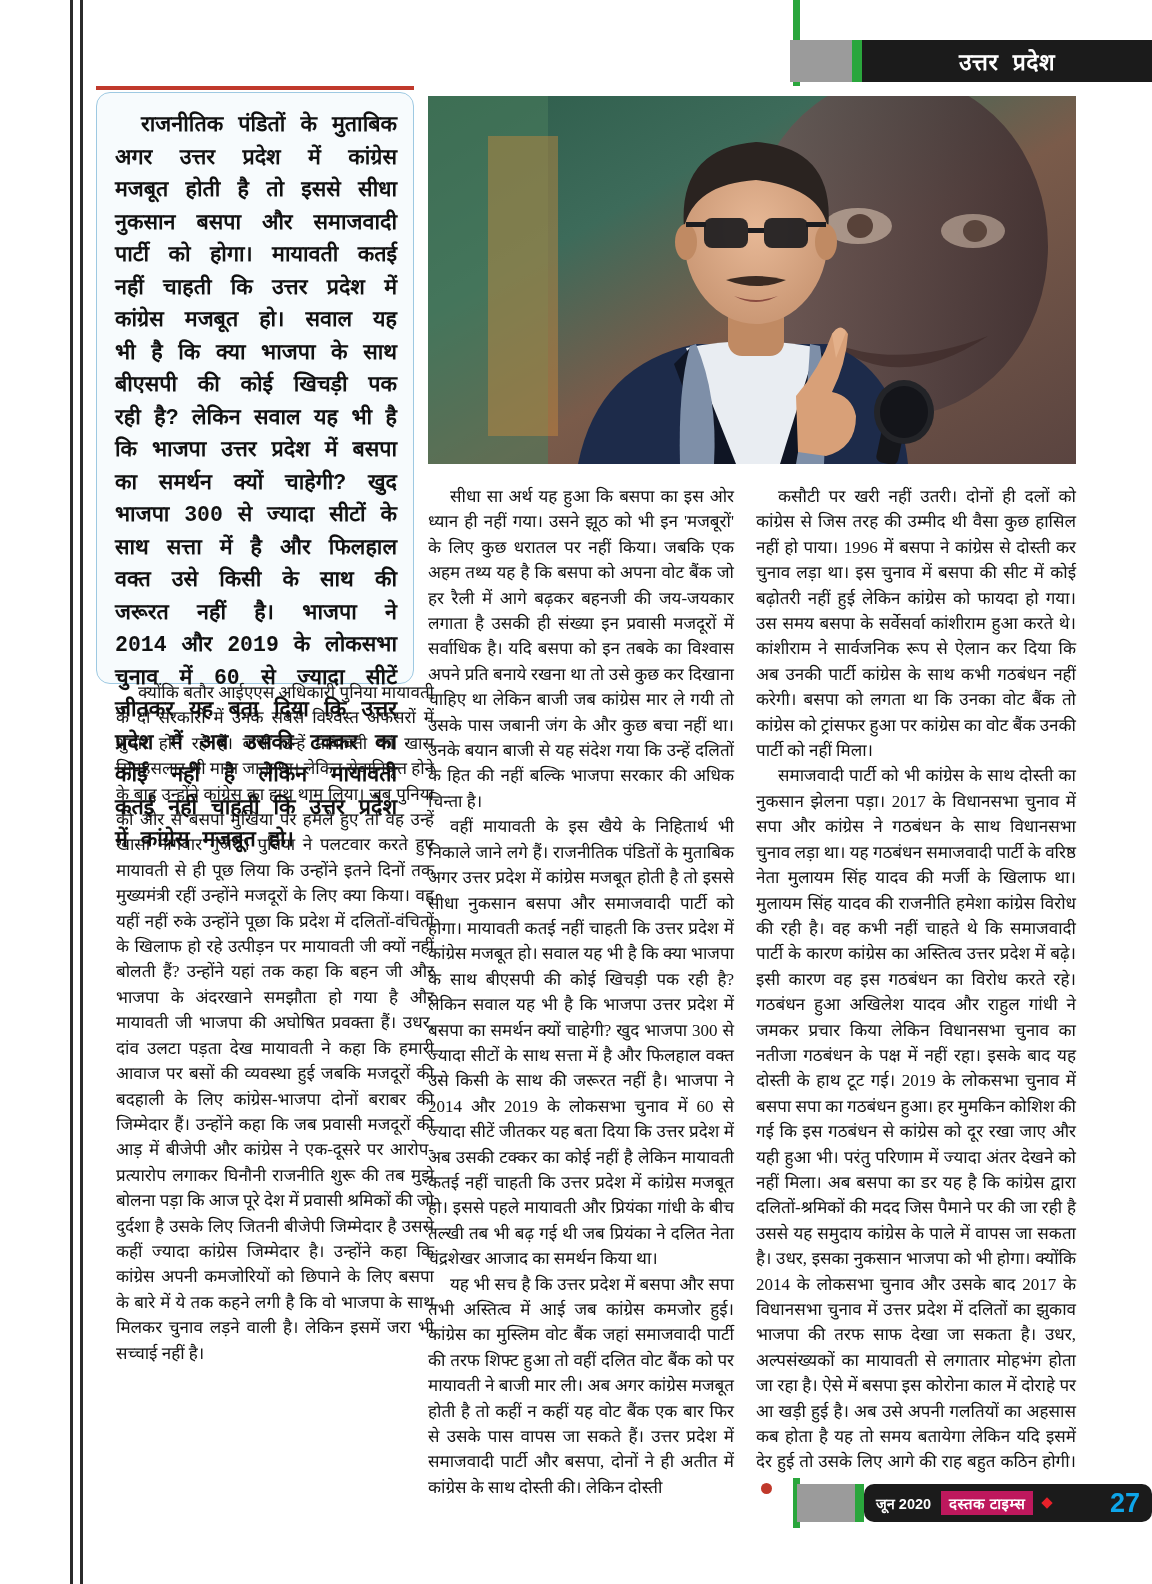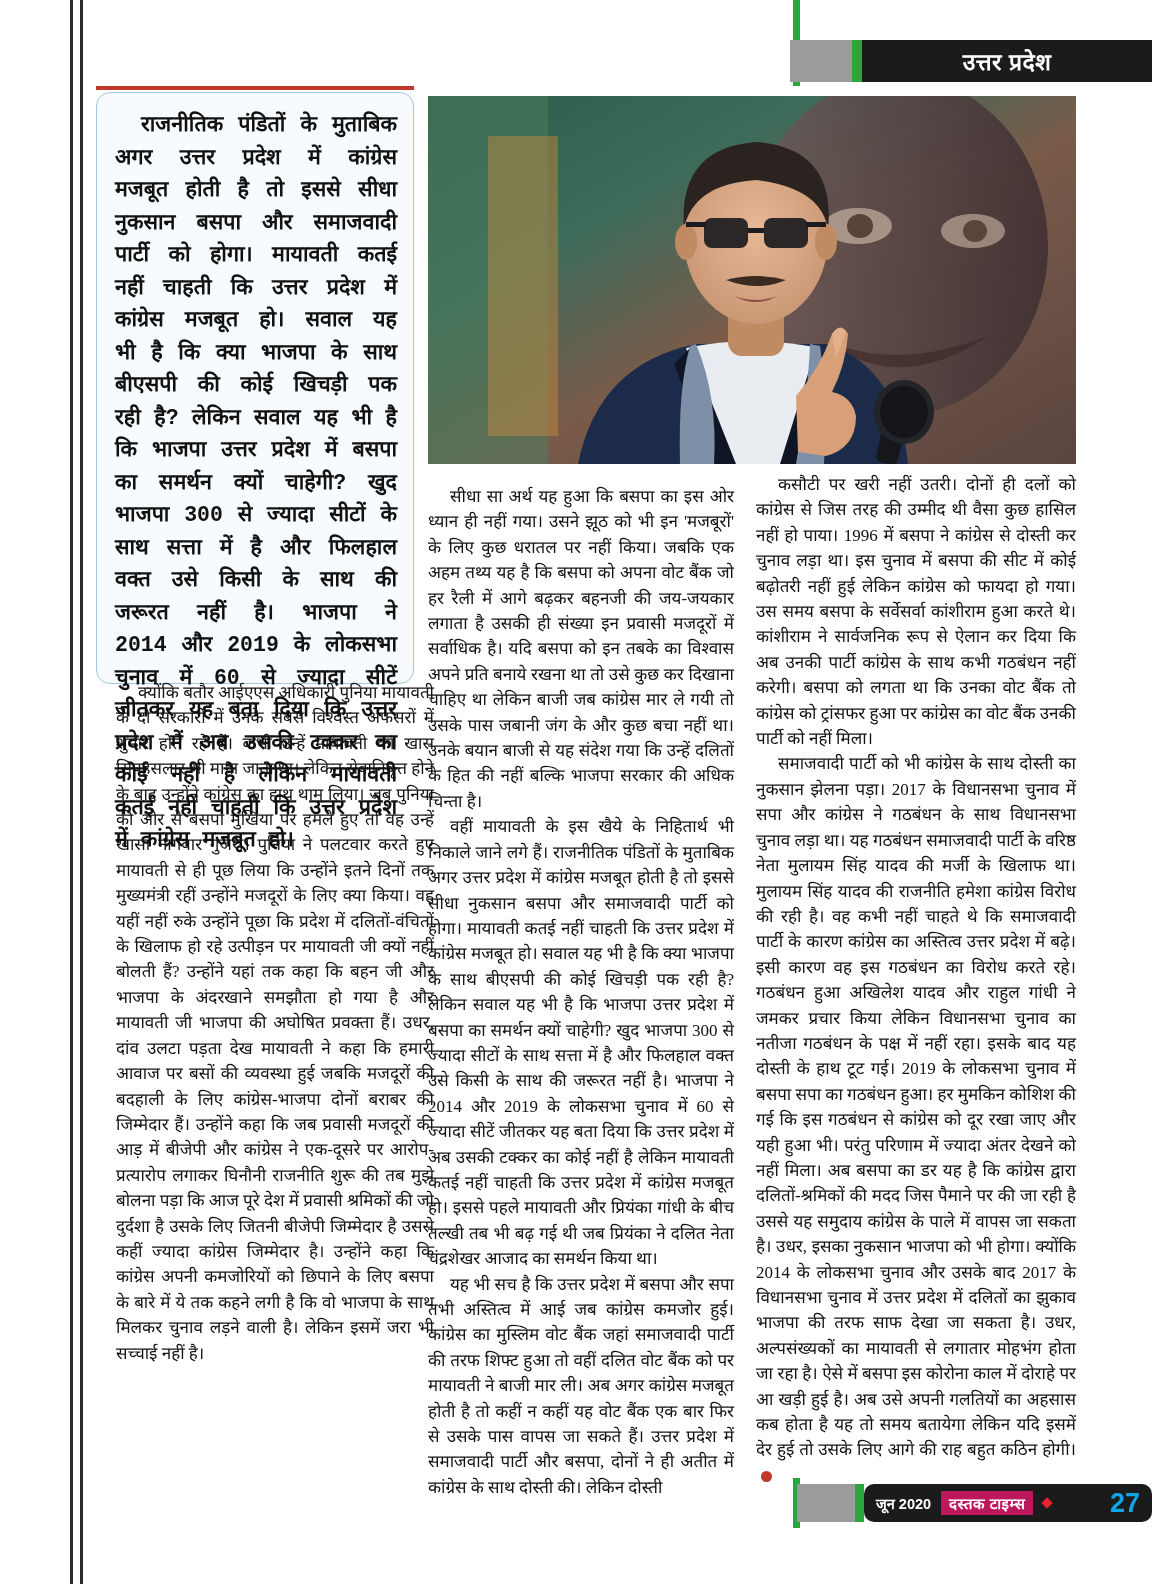--- a/index.html
+++ b/index.html
@@ -50,21 +50,21 @@
     background: #9b9b9b;
   }
   .header-green {
     width: 10px;
     background: #2aa63c;
   }
   .header-black {
     width: 290px;
     background: #1b1b1b;
     color: #ffffff;
-    font-family: Liberation Sans, sans-serif;
+    font-family: Liberation Mono, monospace;
     font-weight: bold;
     font-size: 23px;
     display: flex;
     align-items: center;
     justify-content: center;
     letter-spacing: 0.5px;
   }
   .header-accent-vert {
     position: absolute;
     right: 352px;
@@ -128,21 +128,21 @@
   }
   .col p {
     margin: 0;
     text-indent: 22px;
   }
   .col p.first {
     text-indent: 22px;
   }
   .col-1 { left: 96px;  top: 680px; width: 318px; margin-left: 20px; }
   .col-2 { left: 428px; top: 484px; width: 306px; }
-  .col-3 { left: 756px; top: 472px; width: 320px; }
+  .col-3 { left: 756px; top: 484px; width: 320px; }
 
   .end-dot {
     display: inline-block;
     width: 11px;
     height: 11px;
     border-radius: 50%;
     background: #c0392b;
     margin-left: 5px;
     vertical-align: middle;
   }

